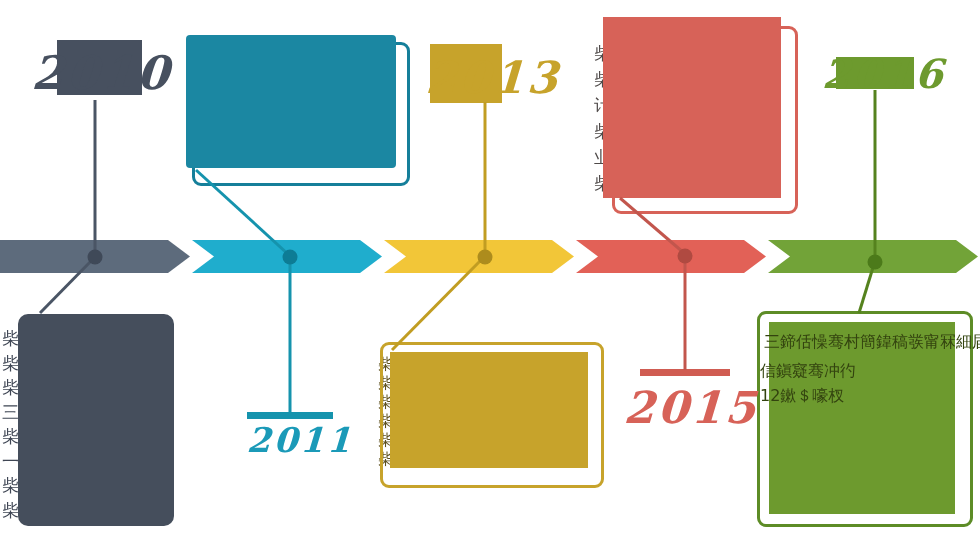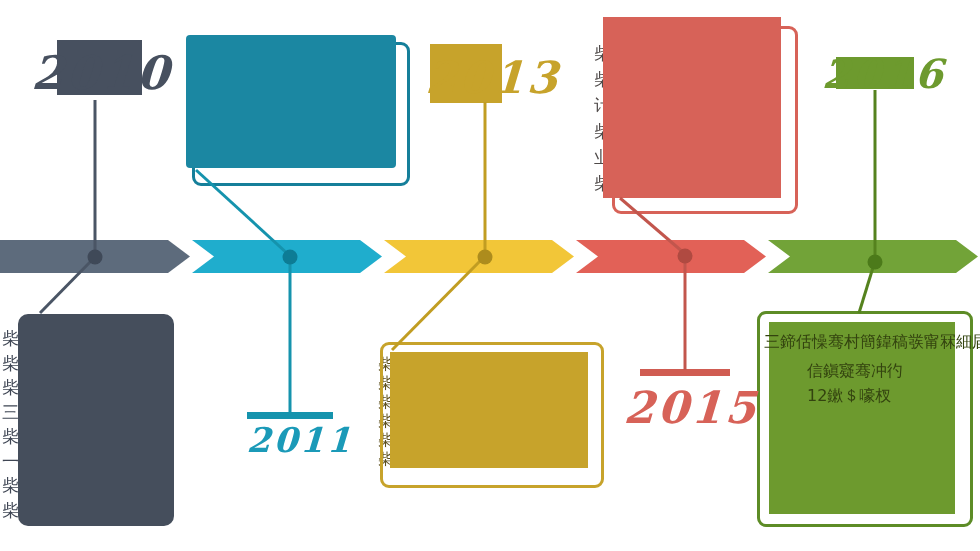--- a/index.html
+++ b/index.html
@@ -49,21 +49,21 @@
   .yellow-outline{left:380px;top:342px;width:218px;height:140px;border-color:#c7a32b;}
   .yellow-fill{left:390px;top:352px;width:198px;height:116px;background:#c7a32b;}
   .yellow-text{left:378px;top:355px;font-size:15px;line-height:19px;color:#5c4f1e;}
   
   .red-outline{left:612px;top:26px;width:180px;height:182px;border-color:#d76258;}
   .red-fill{left:603px;top:17px;width:178px;height:181px;background:#d76258;}
   .red-text{left:594px;top:40px;font-size:17px;line-height:26px;color:#4f4a49;}
   
   .green-outline{left:757px;top:311px;width:210px;height:210px;border-color:#5d8c26;}
   .green-fill{left:769px;top:322px;width:186px;height:192px;background:#6d9a2e;}
-  .green-text{left:760px;top:358px;font-size:16px;line-height:25px;color:#33430f;margin-left:47px;}
+  .green-text{left:760px;top:358px;font-size:16px;line-height:25px;color:#33430f;}
   .green-topline{position:absolute;left:764px;top:332px;font-size:16px;color:#33430f;z-index:5;white-space:nowrap;}
   
   .overlay{position:absolute;left:0;top:0;z-index:6;pointer-events:none;}
 </style>
 </head>
 <body>
 
 <div class="stage">
 
   <div class="arrow arrow-first a-slate"></div>

